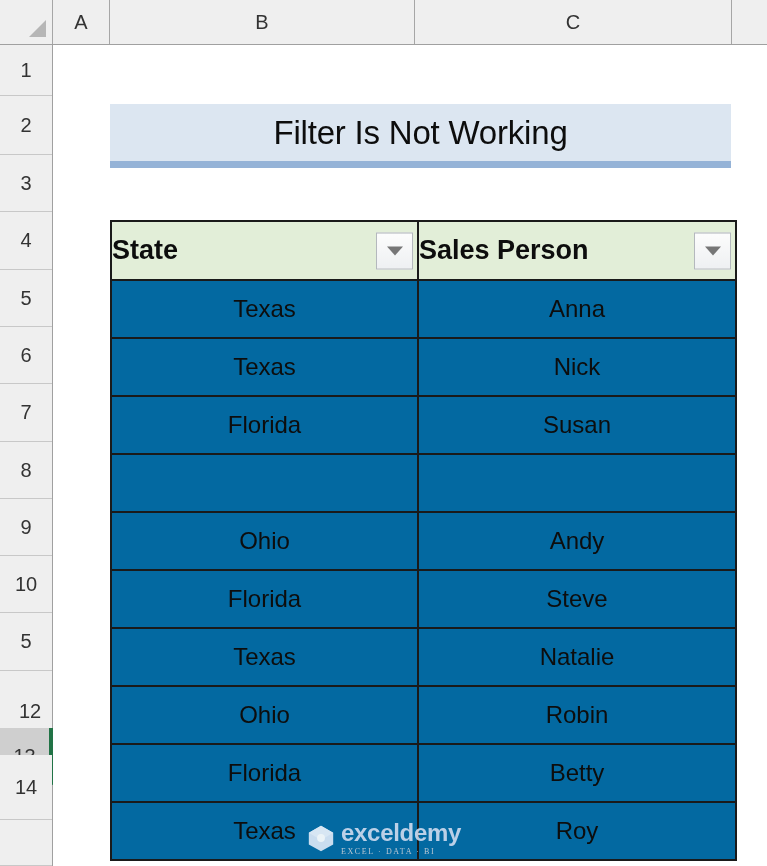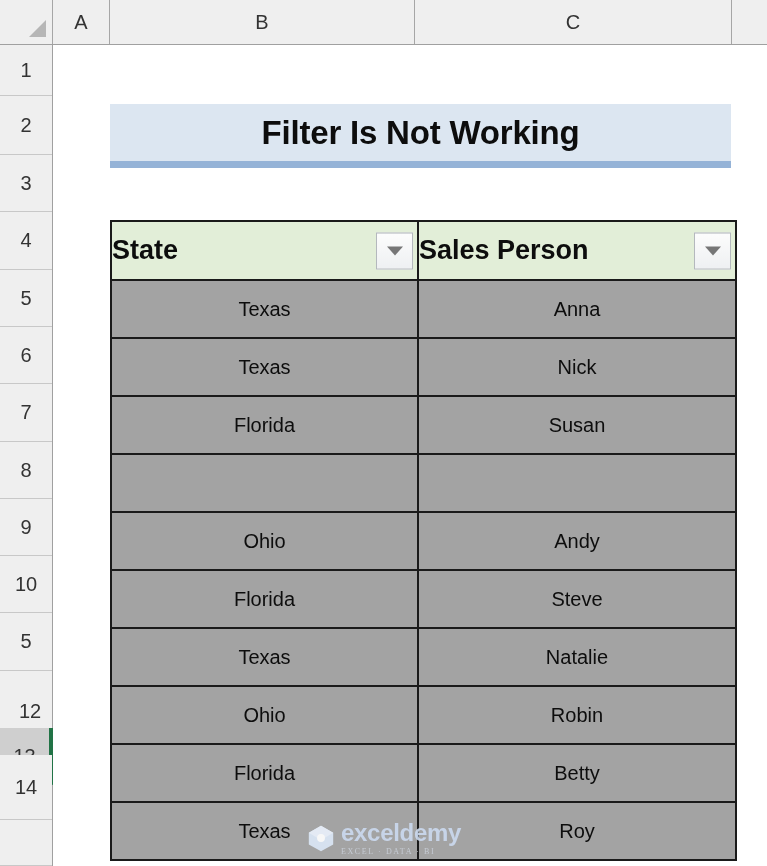--- a/index.html
+++ b/index.html
@@ -106,21 +106,21 @@
     width: 621px; height: 64px;
     background: #dce6f1;
     border-bottom: 7px solid #95b3d7;
     box-sizing: border-box;
     display: flex;
     align-items: center;
     justify-content: center;
   }
   .title-text {
     font-size: 33px;
-    font-weight: bold;
+    font-weight: normal;
     color: #0d0d0d;
     letter-spacing: -0.2px;
     font-family: "Liberation Sans", sans-serif;
   }
 
   
   .data-table {
     position: absolute;
     left: 110px; top: 220px;
     width: 621px;
@@ -137,22 +137,22 @@
   .data-table th {
     height: 57px;
     background: #e2eed8;
     font-size: 27px;
     font-weight: bold;
     color: #0d0d0d;
     position: relative;
   }
   .data-table td {
     height: 56px;
-    background: #a3a3a3;
-    font-size: 20px;
+    background: #0369a1;
+    font-size: 24px;
     color: #0d0d0d;
   }
   .col-state { width: 305px; }
   .col-person { width: 316px; }
 
   .hdr-inner {
     display: flex;
     align-items: center;
     justify-content: flex-start;
     height: 100%;

